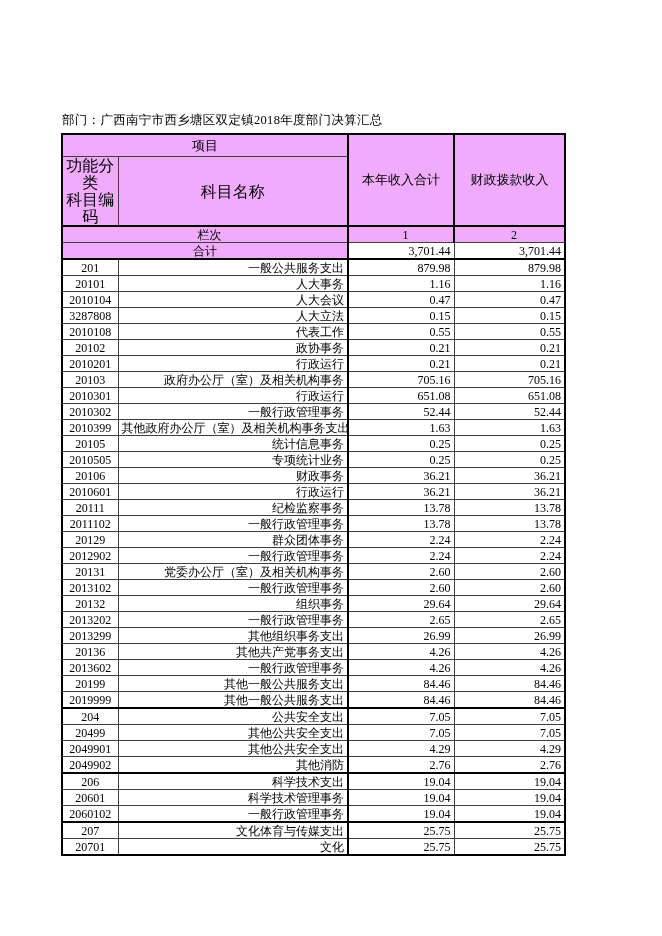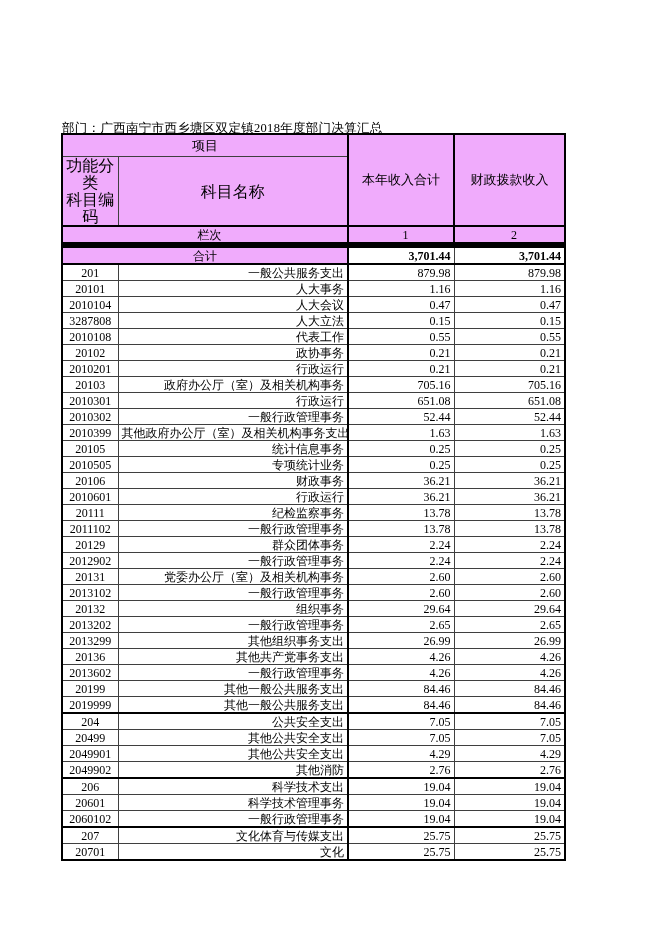--- a/index.html
+++ b/index.html
@@ -14,21 +14,20 @@
     font-family: "Liberation Serif", "DejaVu Serif", serif;
     color: #000;
   }
   .dept-line {
     position: absolute;
     left: 62px;
     top: 112px;
     font-size: 12.5px;
     white-space: nowrap;
     letter-spacing: 0.3px;
-    margin-top: 8px;
   }
   table.budget {
     position: absolute;
     left: 61px;
     top: 133px;
     width: 503px;
     border-collapse: collapse;
     table-layout: fixed;
     border: 2px solid #000;
   }
@@ -46,25 +45,25 @@
   .center { text-align: center; }
   .num { text-align: right; padding-right: 4px; font-variant-numeric: tabular-nums; }
   .code { text-align: center; padding-left: 2px; }
   .name { text-align: right; margin-left: 33px; }
   .indent { padding-left: 17px; }
   .thickL { border-left: 2px solid #000 !important; }
   tr.r-proj td { height: 21px; font-size: 13px; }
   tr.r-sub td { height: 50px; font-size: 16px; white-space: normal; line-height: 17px; }
   tr.r-lanci td { height: 15px; border-top: 2px solid #000; padding-left: 12px; }
   tr.total-row td {
-    border-top: 6px solid #000000;
+    border-top: 1px solid #000000;
     border-bottom: 2px solid #000;
     height: 15px;
   }
-  tr.total-row td.num { font-weight: bold; padding-left: 41px; }
+  tr.total-row td.num { font-weight: normal; padding-left: 41px; }
   tr.lvl1 td { border-top: 2px solid #000; }
   thead td.span-col { border-left: 2px solid #000; }
 </style>
 </head>
 <body>
 
 <div class="dept-line">部门：广西南宁市西乡塘区双定镇2018年度部门决算汇总</div>
 
 <table class="budget">
   <colgroup>

